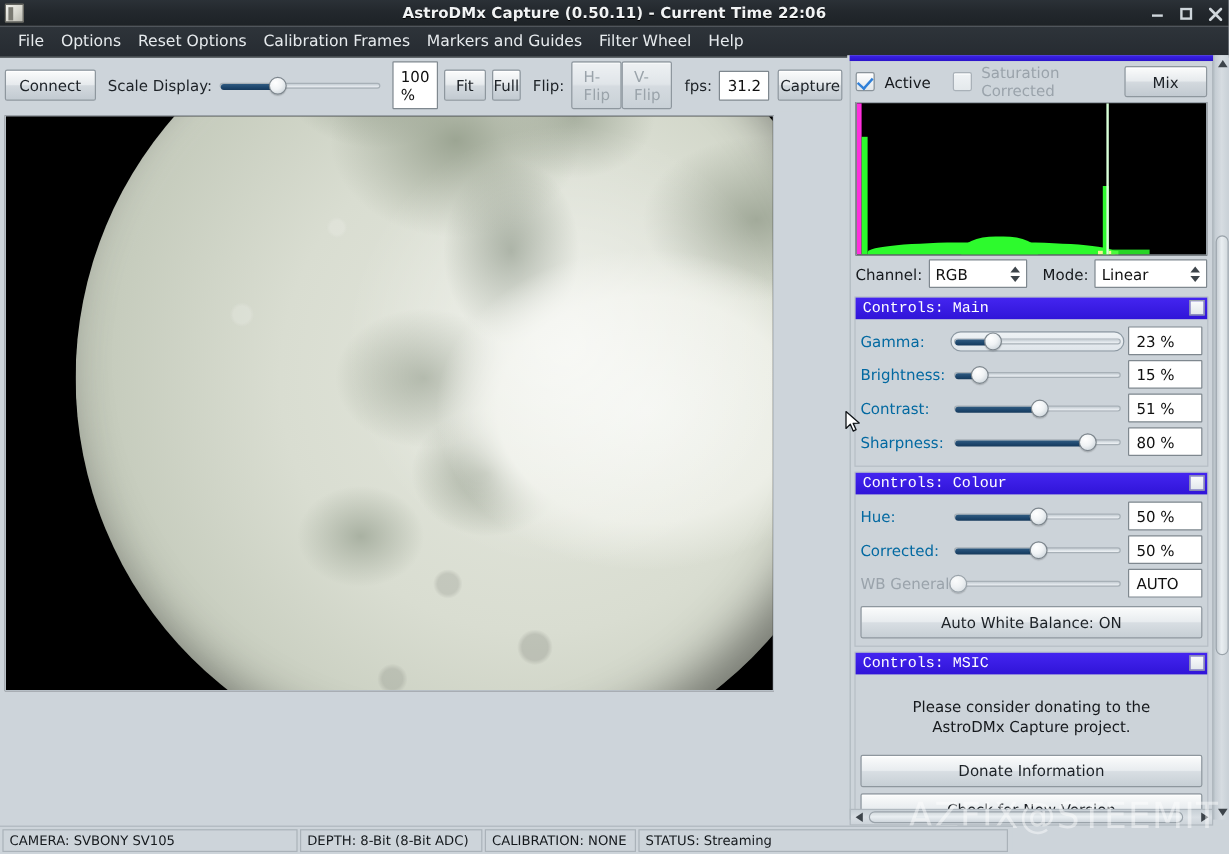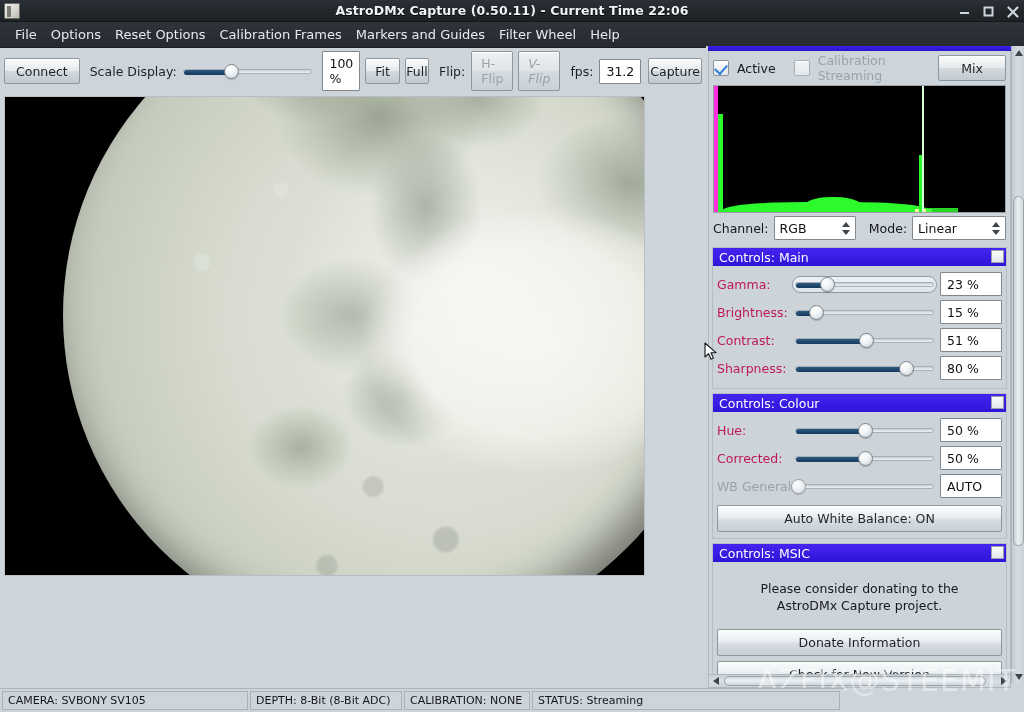--- a/index.html
+++ b/index.html
@@ -258,33 +258,34 @@
     margin: 4px 3px 0 3px;
     border: 1px solid #b6bec5;
     background: #ccd3d9;
   }
   .grp-title {
     background: linear-gradient(180deg,#4425f0 0%, #3014d8 100%);
     color: #ffffff; font-size: 12.5px; font-weight: normal;
     padding: 2px 6px; height: 18px;
     display: flex; align-items: center;
     position: relative;
+    font-family: Liberation Mono, monospace;
   }
   .grp-title .collapse {
     position: absolute; right: 2px; top: 2px;
     width: 13px; height: 13px;
     background: linear-gradient(180deg,#fafbfc 0%,#e2e7eb 100%);
     border: 1px solid #9aa3aa;
   }
   .grp-body { padding: 4px 4px 6px 4px; }
 
   .ctl-row {
     display: flex; align-items: center; height: 28px; gap: 0;
   }
-  .ctl-name { width: 78px; font-size: 12.5px; color: #be185d; white-space: nowrap; }
+  .ctl-name { width: 78px; font-size: 12.5px; color: #0369a1; white-space: nowrap; }
   .ctl-name.dim { color: #9aa3ab; }
   .ctl-slider { flex: 1; margin-right: 6px; }
   .ctl-value {
     width: 62px; height: 24px; background: #fff;
     border: 1px solid #7f888f; border-radius: 1px;
     font-size: 12.5px; color: #111;
     display: flex; align-items: center; padding-left: 6px;
   }
   .wide-btn {
     display: block; width: 100%; margin-top: 5px;
@@ -422,21 +423,21 @@
     </div>
 
     <div class="field" style="width:44px; margin-left:10px; justify-content:center;">100 %</div>
 
     <div class="btn" style="width:40px; margin-left:5px;">Fit</div>
     <div class="btn" style="width:24px; margin-left:5px;">Full</div>
 
     <div class="tb-label">Flip:</div>
 
     <div class="btn disabled" style="width:48px;">H-Flip</div>
-    <div class="btn disabled" style="width:48px; margin-left:5px;font-style:italic;">V-Flip</div>
+    <div class="btn disabled" style="width:48px; ">V-Flip</div>
 
     <div class="tb-label">fps:</div>
 
     <div class="field" style="width:48px;">31.2</div>
 
     <div class="btn" style="margin-left:7px; padding:4px 1px;">Capture</div>
   </div>
 
   <div class="preview-wrap">
     <div class="video">
@@ -446,21 +447,21 @@
 
   <div class="rpanel">
     <div class="rpanel-topbar"></div>
 
     <div class="rscroll-area">
 
       <div class="hist-head">
         <div class="chk checked"></div>
         <div class="chk-label">Active</div>
         <div class="chk disabled" style="margin-left:10px;"></div>
-        <div class="chk-label dim">Calibration Streaming</div>
+        <div class="chk-label dim">Saturation Corrected</div>
         <div class="btn" style="margin-left:auto; width:78px;">Mix</div>
       </div>
 
       <div class="histogram">
         <div class="magenta"></div>
         <div class="left-green"></div>
         <div class="hump"></div>
         <div class="hump2"></div>
         <div class="yellow"></div>
         <div class="tail"></div>

